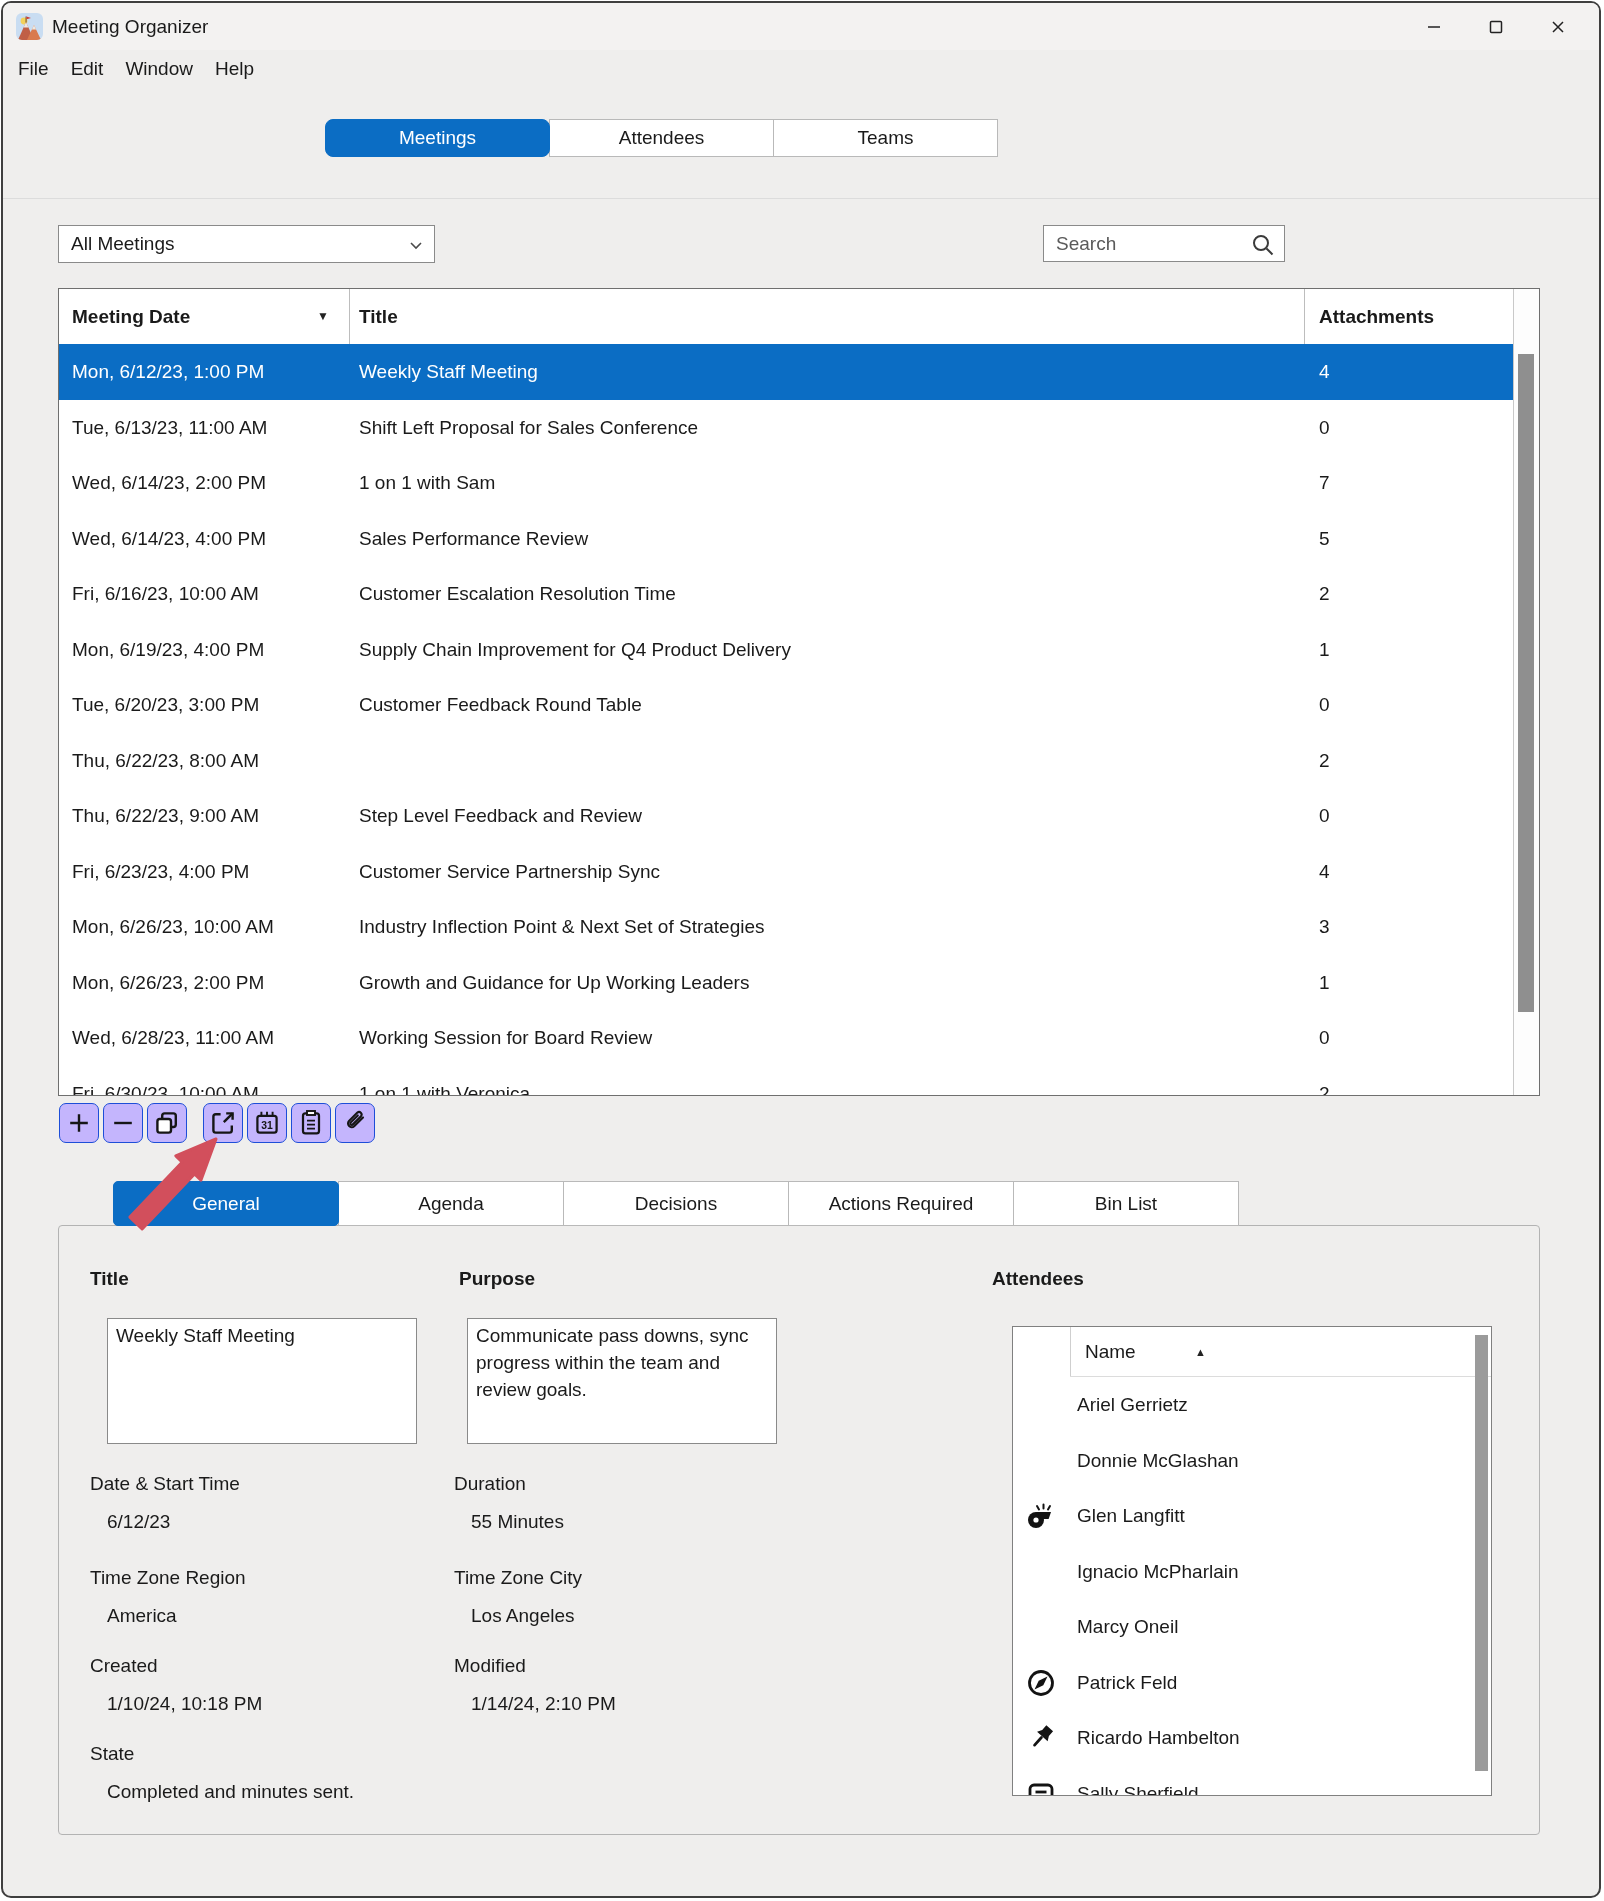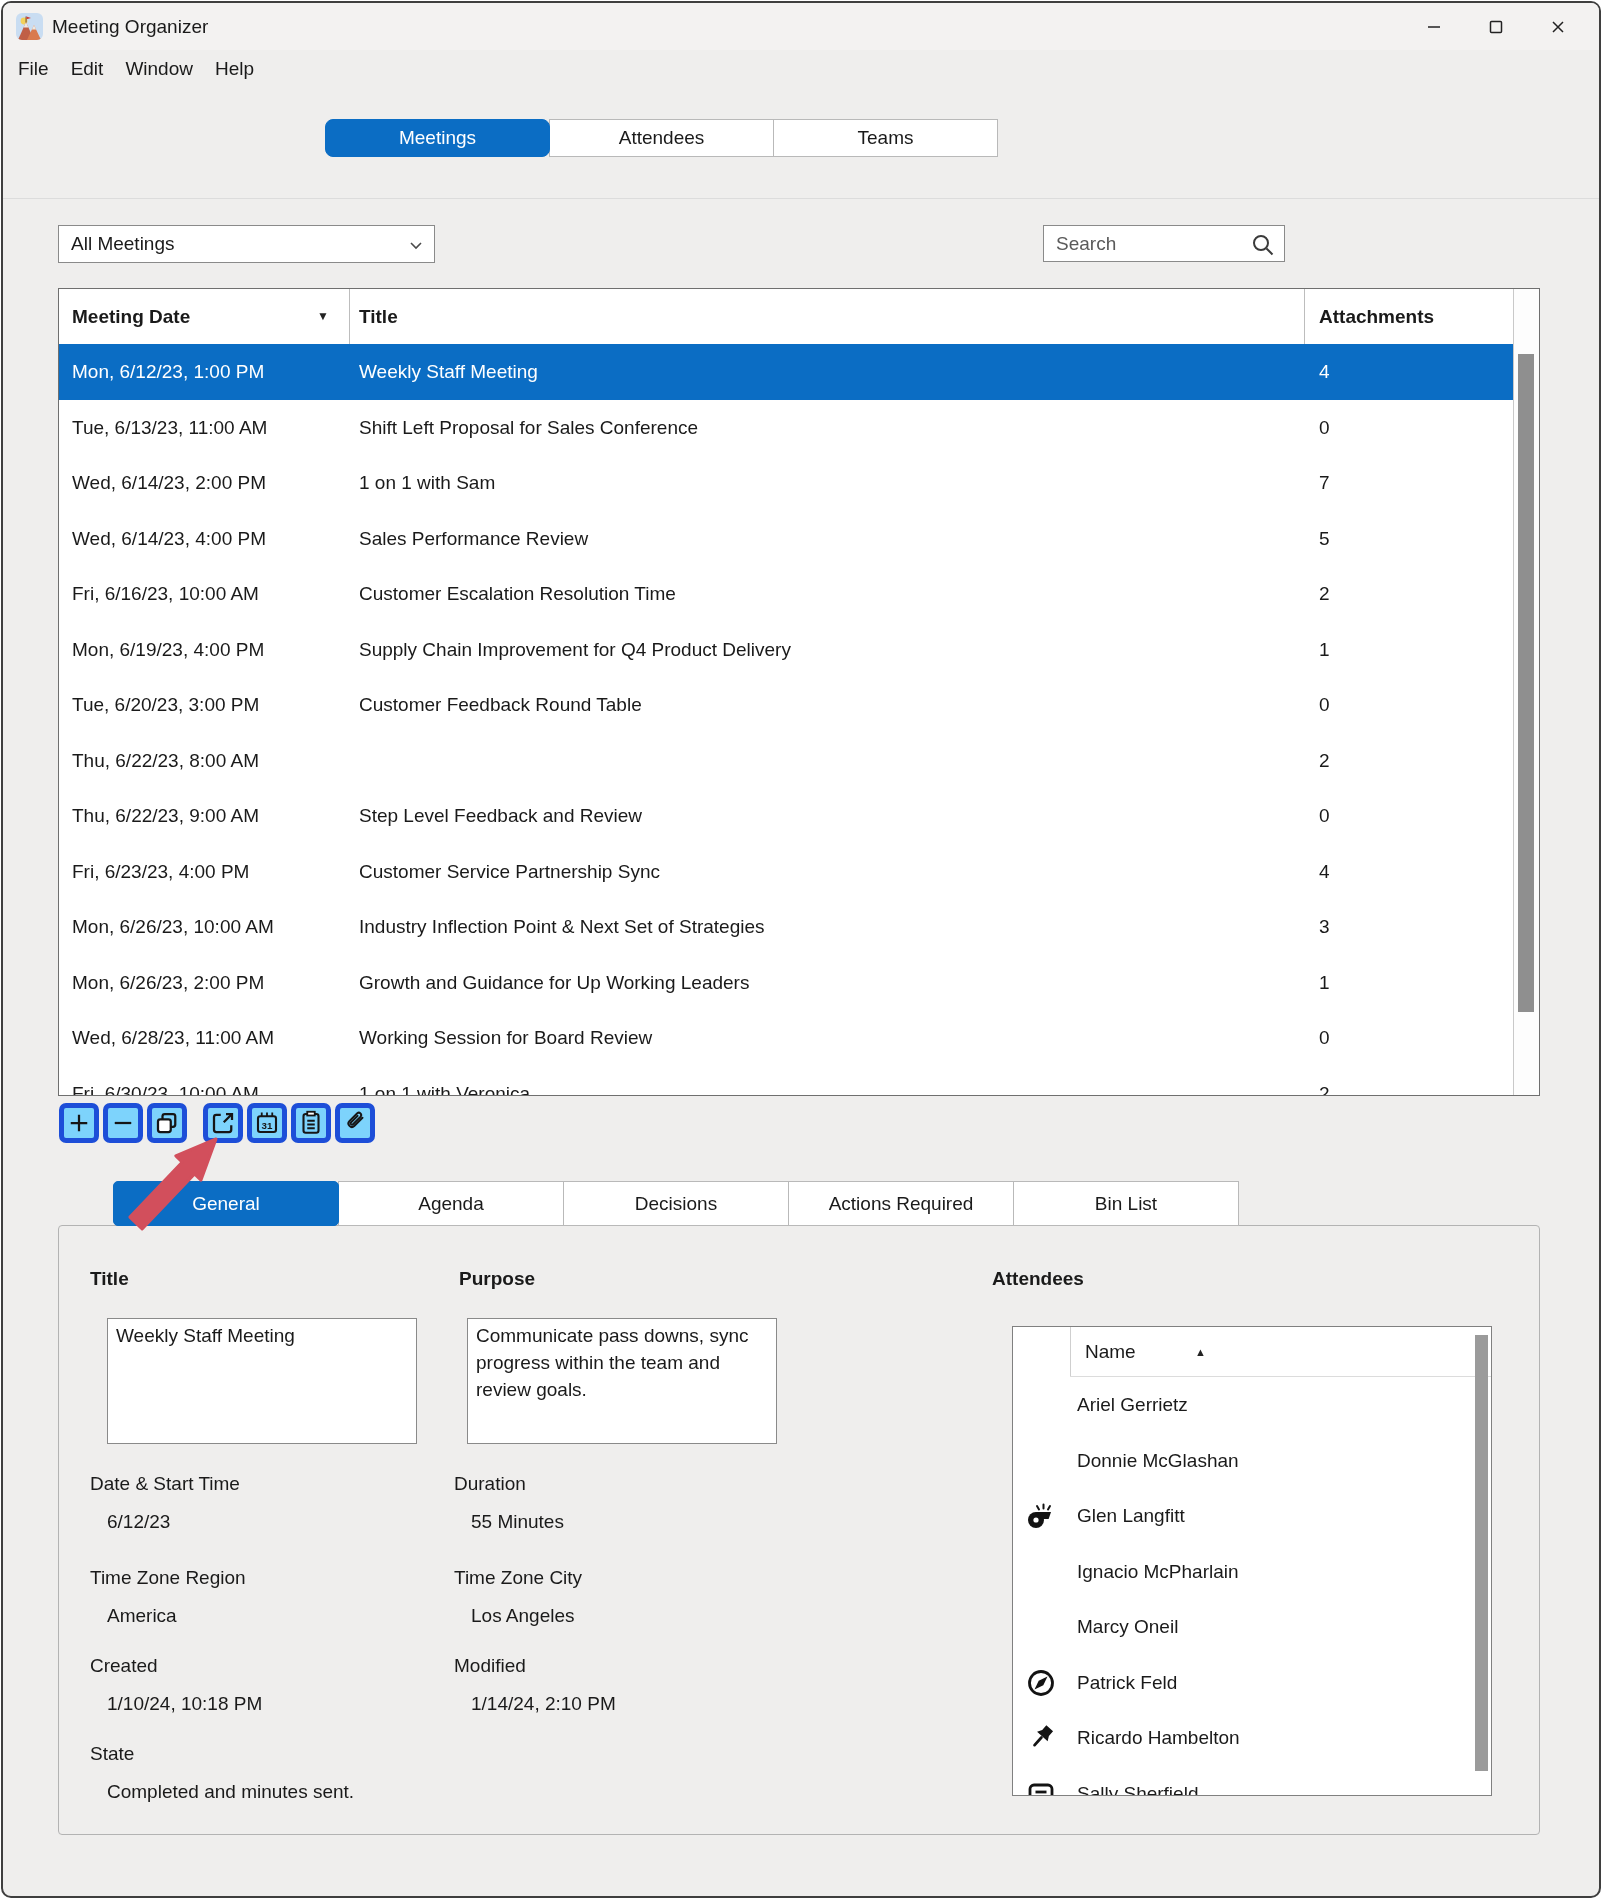--- a/index.html
+++ b/index.html
@@ -35,21 +35,21 @@
   .th-att{position:absolute;left:1260px;top:0;line-height:55px}
   .tbody{position:absolute;left:0;top:55px;width:1454px;height:751px;overflow:hidden}
   .trow{position:relative;height:55.5px;font-size:19px}
   .trow span{position:absolute;top:0;line-height:55.5px;white-space:nowrap}
   .c-date{left:13px}.c-title{left:300px}.c-att{left:1260px}
   .trow.selected{background:var(--accent);color:#fff;width:1454px}
   .sb-div{position:absolute;top:0;bottom:0;left:1454px;width:1px;background:#c9c9c9}
   .vscroll{position:absolute;left:1455px;top:0;bottom:0;width:25px;background:#fdfdfd}
   .vscroll .thumb{position:absolute;left:4px;width:16px;top:65px;height:658px;background:#8f8f8f}
   
-  .toolbtn{position:absolute;top:1100px;width:40px;height:40px;background:#7dd3fc;border:5px solid #1d4ed8;border-radius:7px;display:flex;align-items:center;justify-content:center;padding:0}
+  .toolbtn{position:absolute;top:1100px;width:40px;height:40px;background:#c4b5fd;border:1px solid #1d4ed8;border-radius:7px;display:flex;align-items:center;justify-content:center;padding:0}
   
   .arrow-svg{position:absolute;left:95px;top:1118px;z-index:9}
   
   .detail-tabs{position:absolute;left:97px;top:1178px;display:flex;z-index:3}
   .dtab{width:226px;height:45px;line-height:43px;text-align:center;font-size:19px;background:#fff;border:1px solid #b9b9b9;margin-left:-1px}
   .dtab:first-child{margin-left:13px}
   .dtab.active{background:var(--accent);color:#fff;border-color:var(--accent);border-radius:5px;position:relative;z-index:2}
   
   .panel{position:absolute;left:55px;top:1222px;width:1482px;height:610px;border:1px solid #b3b3b3;border-radius:4px}
   .plabel{position:absolute;font-size:19px;font-weight:bold}

